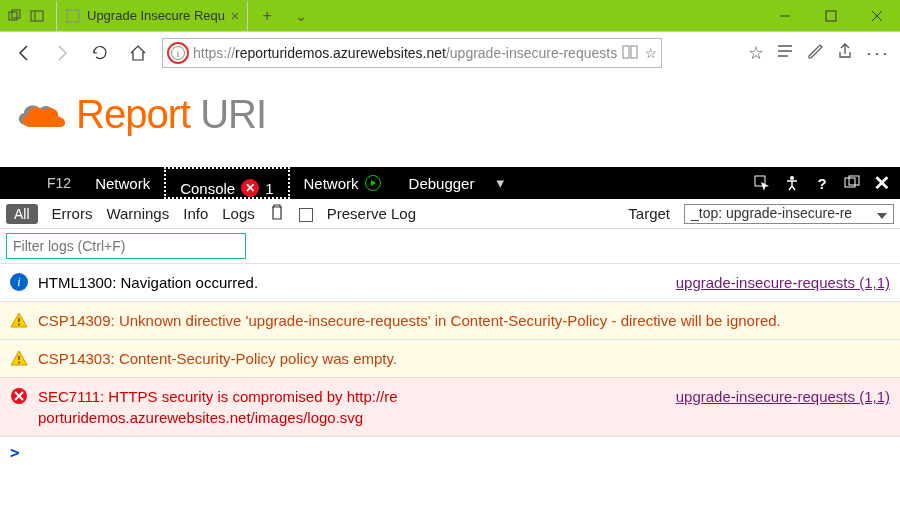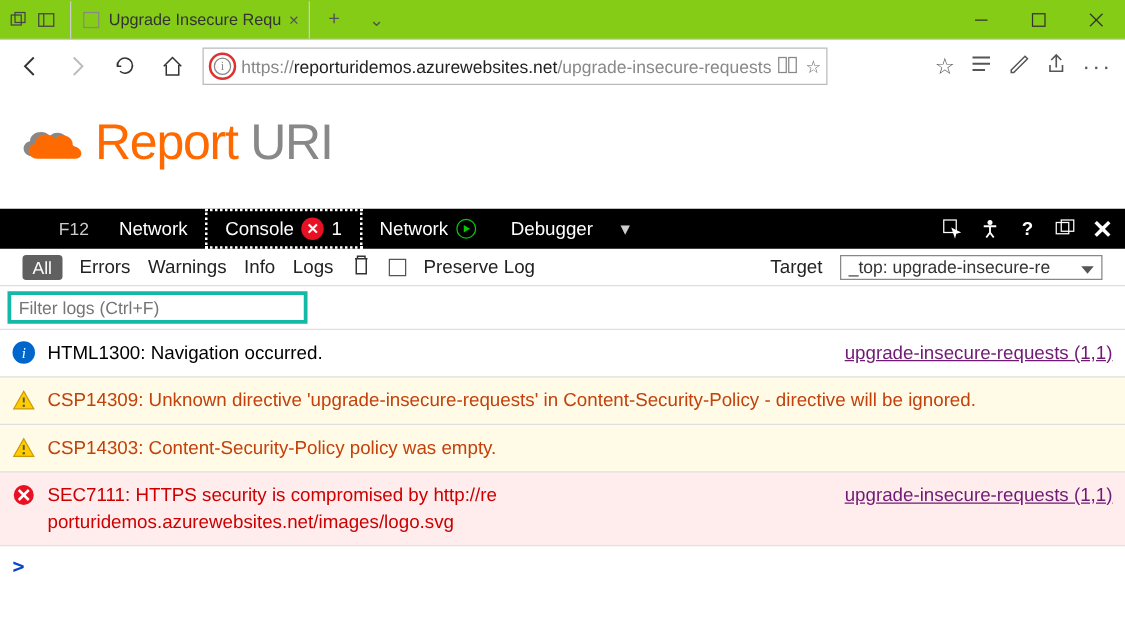--- a/index.html
+++ b/index.html
@@ -34,38 +34,38 @@
 .logo { display: flex; align-items: center; gap: 8px; }
 .logo-cloud { width: 56px; height: 36px; position: relative; }
 .logo-text { font-size: 40px; font-weight: 400; letter-spacing: -1px; }
 .logo-text .r1 { color: #ff6a00; font-weight: 400; }
 .logo-text .r2 { color: #888; font-weight: 300; }
 
 
 .devbar { height: 32px; background: #000; color: #fff; display: flex; align-items: center; font-size: 15px; }
 .devtab { padding: 0 14px; height: 32px; display: flex; align-items: center; gap: 6px; }
 .devtab.f12 { padding: 0 10px; color: #ccc; font-size: 14px; margin-left: 37px; }
-.devtab.active { border: 2px dotted #fff; }
+.devtab.active { border: 2px dotted #fff; align-items: flex-end; }
 .err-badge { display: inline-flex; align-items: center; justify-content: center; width: 18px; height: 18px; background: #e81123; border-radius: 50%; color: #fff; font-size: 12px; font-weight: bold; }
 .err-count { color: #fff; font-size: 15px; }
 .net-play { width: 16px; height: 16px; border: 1.5px solid #0c0; border-radius: 50%; display: flex; align-items: center; justify-content: center; }
 .net-play::after { content: ""; border-left: 5px solid #0c0; border-top: 3px solid transparent; border-bottom: 3px solid transparent; margin-left: 1px; }
 .dev-spacer { flex: 1; }
 .dev-right { display: flex; align-items: center; gap: 10px; padding-right: 8px; }
 .dev-icon { width: 20px; height: 20px; display: flex; align-items: center; justify-content: center; }
 
 
-.console-tb { height: 30px; display: flex; align-items: center; padding: 0 18px; gap: 14px; border-bottom: 1px solid #ddd; font-size: 15px; color: #222; }
+.console-tb { height: 30px; display: flex; align-items: center; padding: 0 6px; gap: 14px; border-bottom: 1px solid #ddd; font-size: 15px; color: #222; }
 .filter-btn { background: #606060; color: #fff; padding: 2px 8px; border-radius: 3px; font-size: 14px; }
 .chk { width: 14px; height: 14px; border: 1px solid #555; display: inline-block; vertical-align: middle; }
 .target-box { border: 1px solid #888; height: 20px; padding: 0 20px 0 6px; font-size: 14px; color: #333; width: 210px; white-space: nowrap; overflow: hidden; position: relative; }
 .target-box::after { content: ""; position: absolute; right: 6px; top: 8px; border-left: 5px solid transparent; border-right: 5px solid transparent; border-top: 6px solid #555; }
 
 .filter-row { padding: 4px 6px; }
-.filter-input { width: 240px; height: 26px; border: 3px solid #14b8a6; padding: 0 6px; font-size: 14px; color: #888; }
+.filter-input { width: 240px; height: 26px; border: 1px solid #14b8a6; padding: 0 6px; font-size: 14px; color: #888; }
 
 
 .msg { display: flex; padding: 8px 10px; border-top: 1px solid #e0e0e0; font-family: Consolas, monospace; font-size: 15px; line-height: 1.4; align-items: flex-start; gap: 10px; }
 .msg-icon { width: 18px; height: 18px; flex-shrink: 0; margin-top: 1px; }
 .msg-body { flex: 1; word-break: break-all; }
 .msg-link { color: #701a75; text-decoration: underline; white-space: nowrap; }
 .msg.info { background: #fff; color: #000; }
 .msg.info .msg-icon { background: #0066cc; border-radius: 50%; color: #fff; display: flex; align-items: center; justify-content: center; font-family: Georgia, serif; font-size: 12px; font-style: italic; }
 .msg.warn { background: #fffbe6; color: #c2410c; }
 .msg.err { background: #ffecec; color: #c00; }

